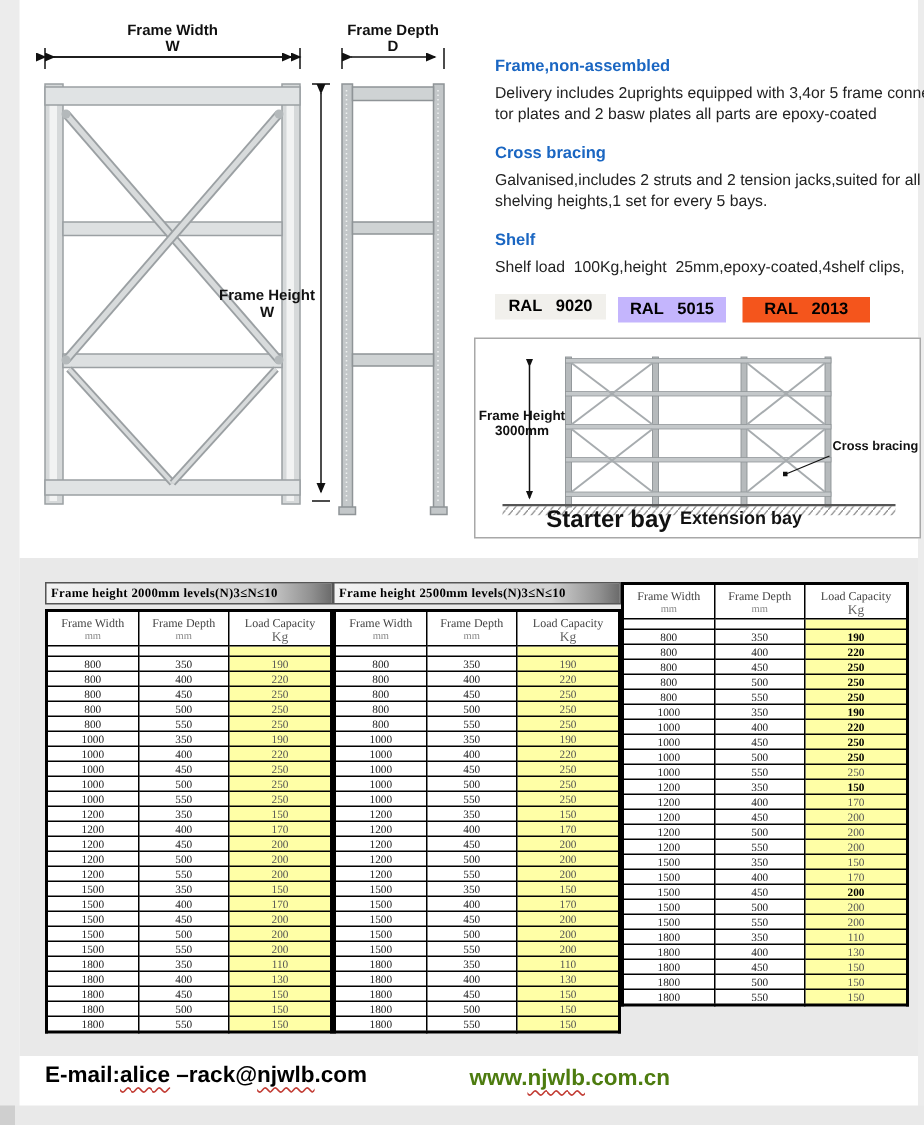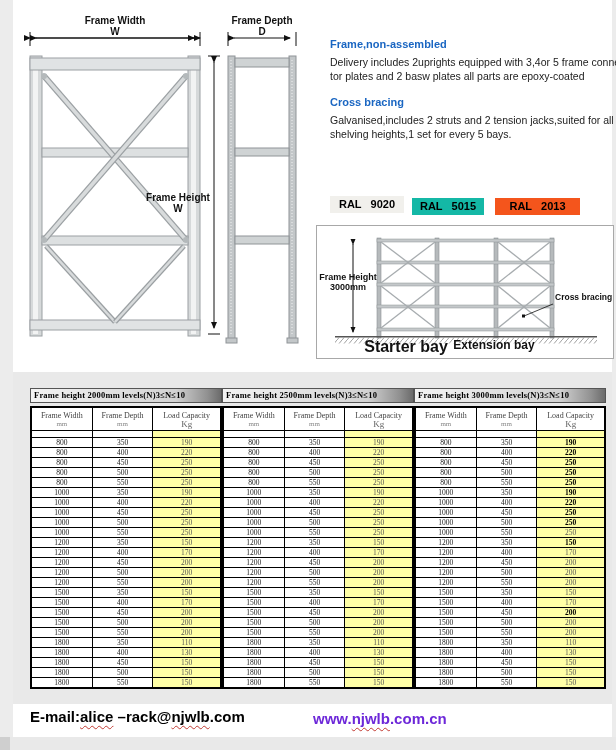--- a/index.html
+++ b/index.html
@@ -55,21 +55,21 @@
   .col-unit{font-size:7px;color:#888;line-height:8px;}
   .col-unit.kg{font-size:9px;color:#666;font-family:"Liberation Serif",serif;}
   .spec-table td{font-size:7.5px;height:9px;line-height:9px;color:#222;}
   .load-col{background:#ffffa6;}
   td.load-col{color:#555;}
   td.load-col.bold{font-weight:bold;color:#000;}
   .spacer-row td{height:6px;}
 
   
   .footer-email{position:absolute;left:30px;top:708px;font-weight:bold;font-size:15px;color:#000;}
-  .footer-site{position:absolute;left:313px;top:710px;font-weight:bold;font-size:15px;color:#6d28d9;}
+  .footer-site{position:absolute;left:313px;top:710px;font-weight:bold;font-size:15px;color:#4d7c0f;}
   .wavy{text-decoration:underline wavy #c23b33;text-decoration-thickness:1px;text-underline-offset:3px;}
 </style>
 </head>
 <body>
 
 <div class="page">
   <div class="edge-left"></div>
   <div class="edge-right"></div>
   <div class="gray-band"></div>
   <div class="bottom-strip"></div>
@@ -146,27 +146,31 @@
     <div class="sec">
       <p class="sec-heading">Frame,non-assembled</p>
       <div class="sec-line">Delivery includes 2uprights equipped with 3,4or 5 frame connec-</div>
       <div class="sec-line">tor plates and 2 basw plates all parts are epoxy-coated</div>
     </div>
     <div class="sec">
       <p class="sec-heading">Cross  bracing</p>
       <div class="sec-line">Galvanised,includes 2 struts and 2 tension jacks,suited for all</div>
       <div class="sec-line">shelving heights,1 set for every 5 bays.</div>
     </div>
+    <div class="sec">
+      <p class="sec-heading">Shelf</p>
+      <div class="sec-line">Shelf load  100Kg,height  25mm,epoxy-coated,4shelf clips,</div>
+    </div>
   </div>
 
   <div class="swatches">
     <div class="swatch swatch-0" style="background: rgb(241, 240, 236);">
       <span>RAL   9020</span>
     </div>
-    <div class="swatch swatch-1" style="background: #14b8a6;">
+    <div class="swatch swatch-1" style="background: #c4b5fd;">
       <span>RAL   5015</span>
     </div>
     <div class="swatch swatch-2" style="background: rgb(244, 85, 28);">
       <span>RAL   2013</span>
     </div>
   </div>
 
   <div class="bay-box">
     <svg width="296" height="132" viewBox="0 0 296 132">
       <defs>
@@ -517,21 +521,20 @@
             </tr>
             <tr>
               <td>1800</td>
               <td>550</td>
               <td class="load-col">150</td>
             </tr>
           </tbody>
         </table>
     </div>
     <div class="spec-table">
-      <div class="table-title">Frame height 3000mm levels(N)3≤N≤10</div>
       <table>
           <thead>
             <tr>
               <th>
                 <div class="col-label">Frame Width</div>
                 <div class="col-unit">mm</div>
               </th>
               <th>
                 <div class="col-label">Frame Depth</div>
                 <div class="col-unit">mm</div>

